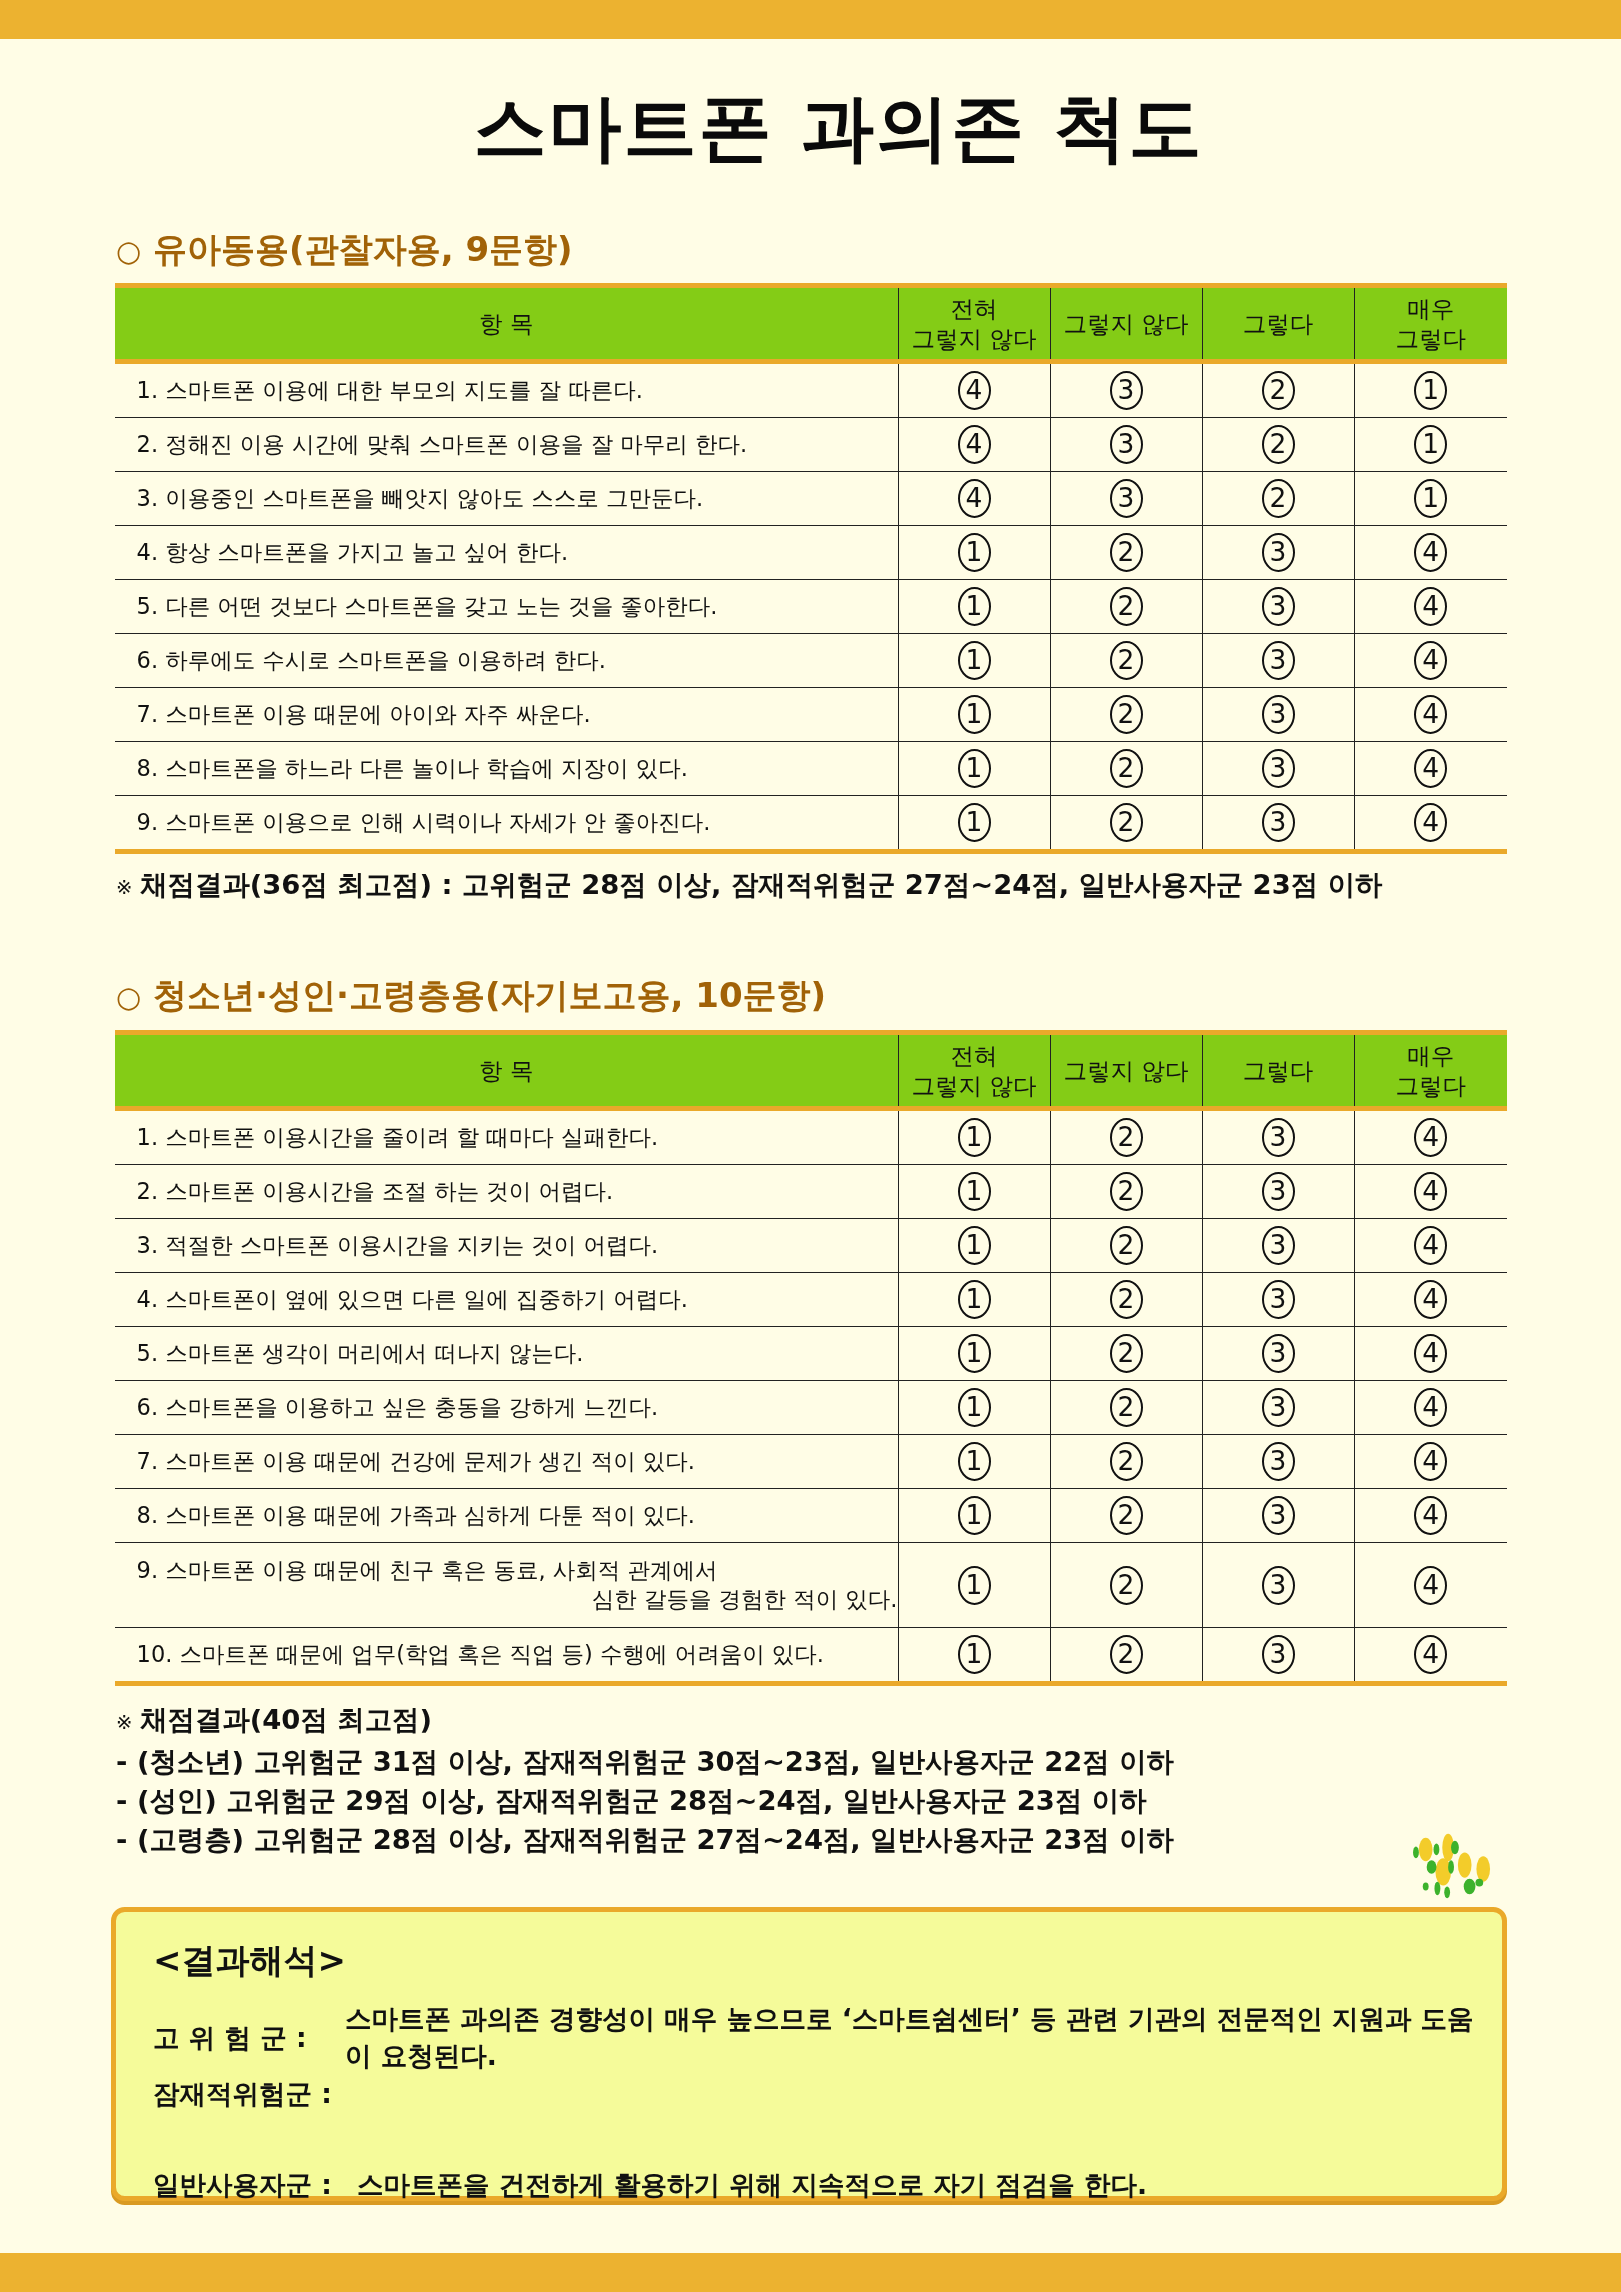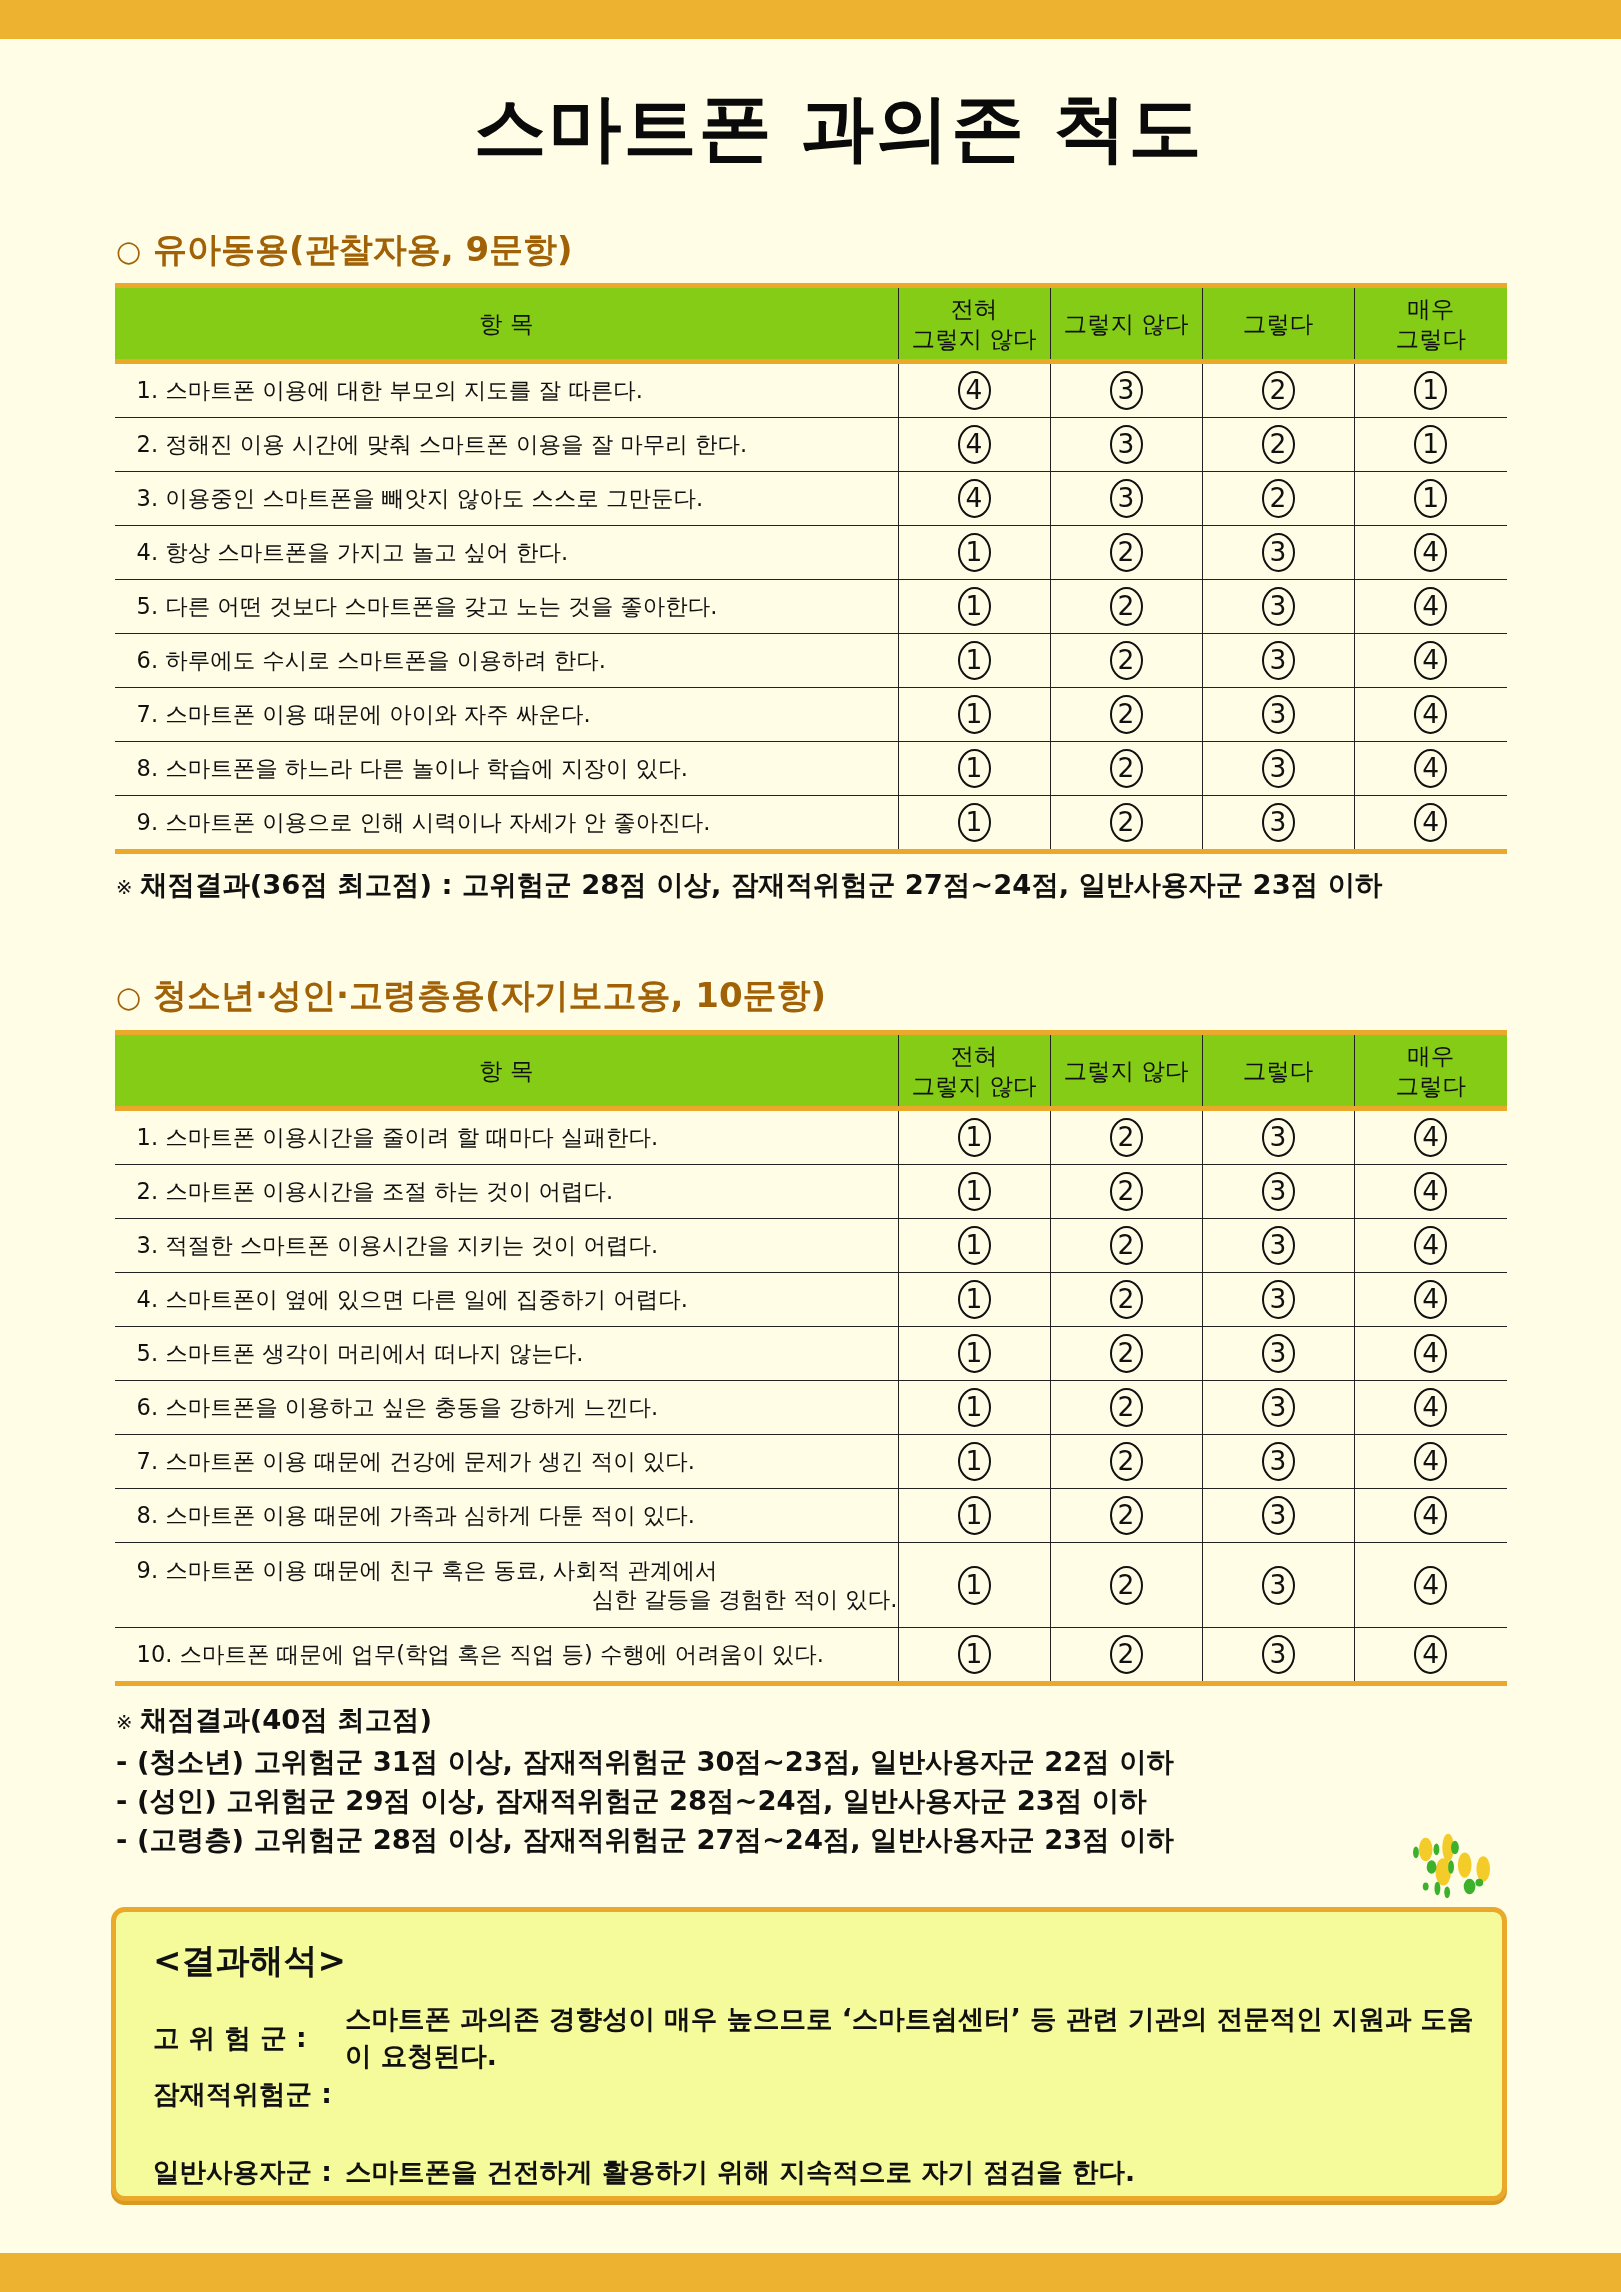--- a/index.html
+++ b/index.html
@@ -297,20 +297,20 @@
 
 <div class="interp-box">
   <div class="interp-title">&lt;결과해석&gt;</div>
   <div class="interp-row" style="top:88px;align-items:center;">
     <span class="interp-label">고 위 험 군 :</span>
     <span class="interp-text">스마트폰 과의존 경향성이 매우 높으므로 ‘스마트쉼센터’ 등 관련 기관의 전문적인 지원과 도움이 요청된다.</span>
   </div>
   <div class="interp-row" style="top:163px;">
     <span class="interp-label">잠재적위험군 :</span>
   </div>
-  <div class="interp-row" style="top:241px;">
+  <div class="interp-row" style="top:254px;gap:12px;">
     <span class="interp-label">일반사용자군 :</span>
     <span class="interp-text">스마트폰을 건전하게 활용하기 위해 지속적으로 자기 점검을 한다.</span>
   </div>
 </div>
 
 <div class="band-bottom"></div>
 
 
 </body></html>

